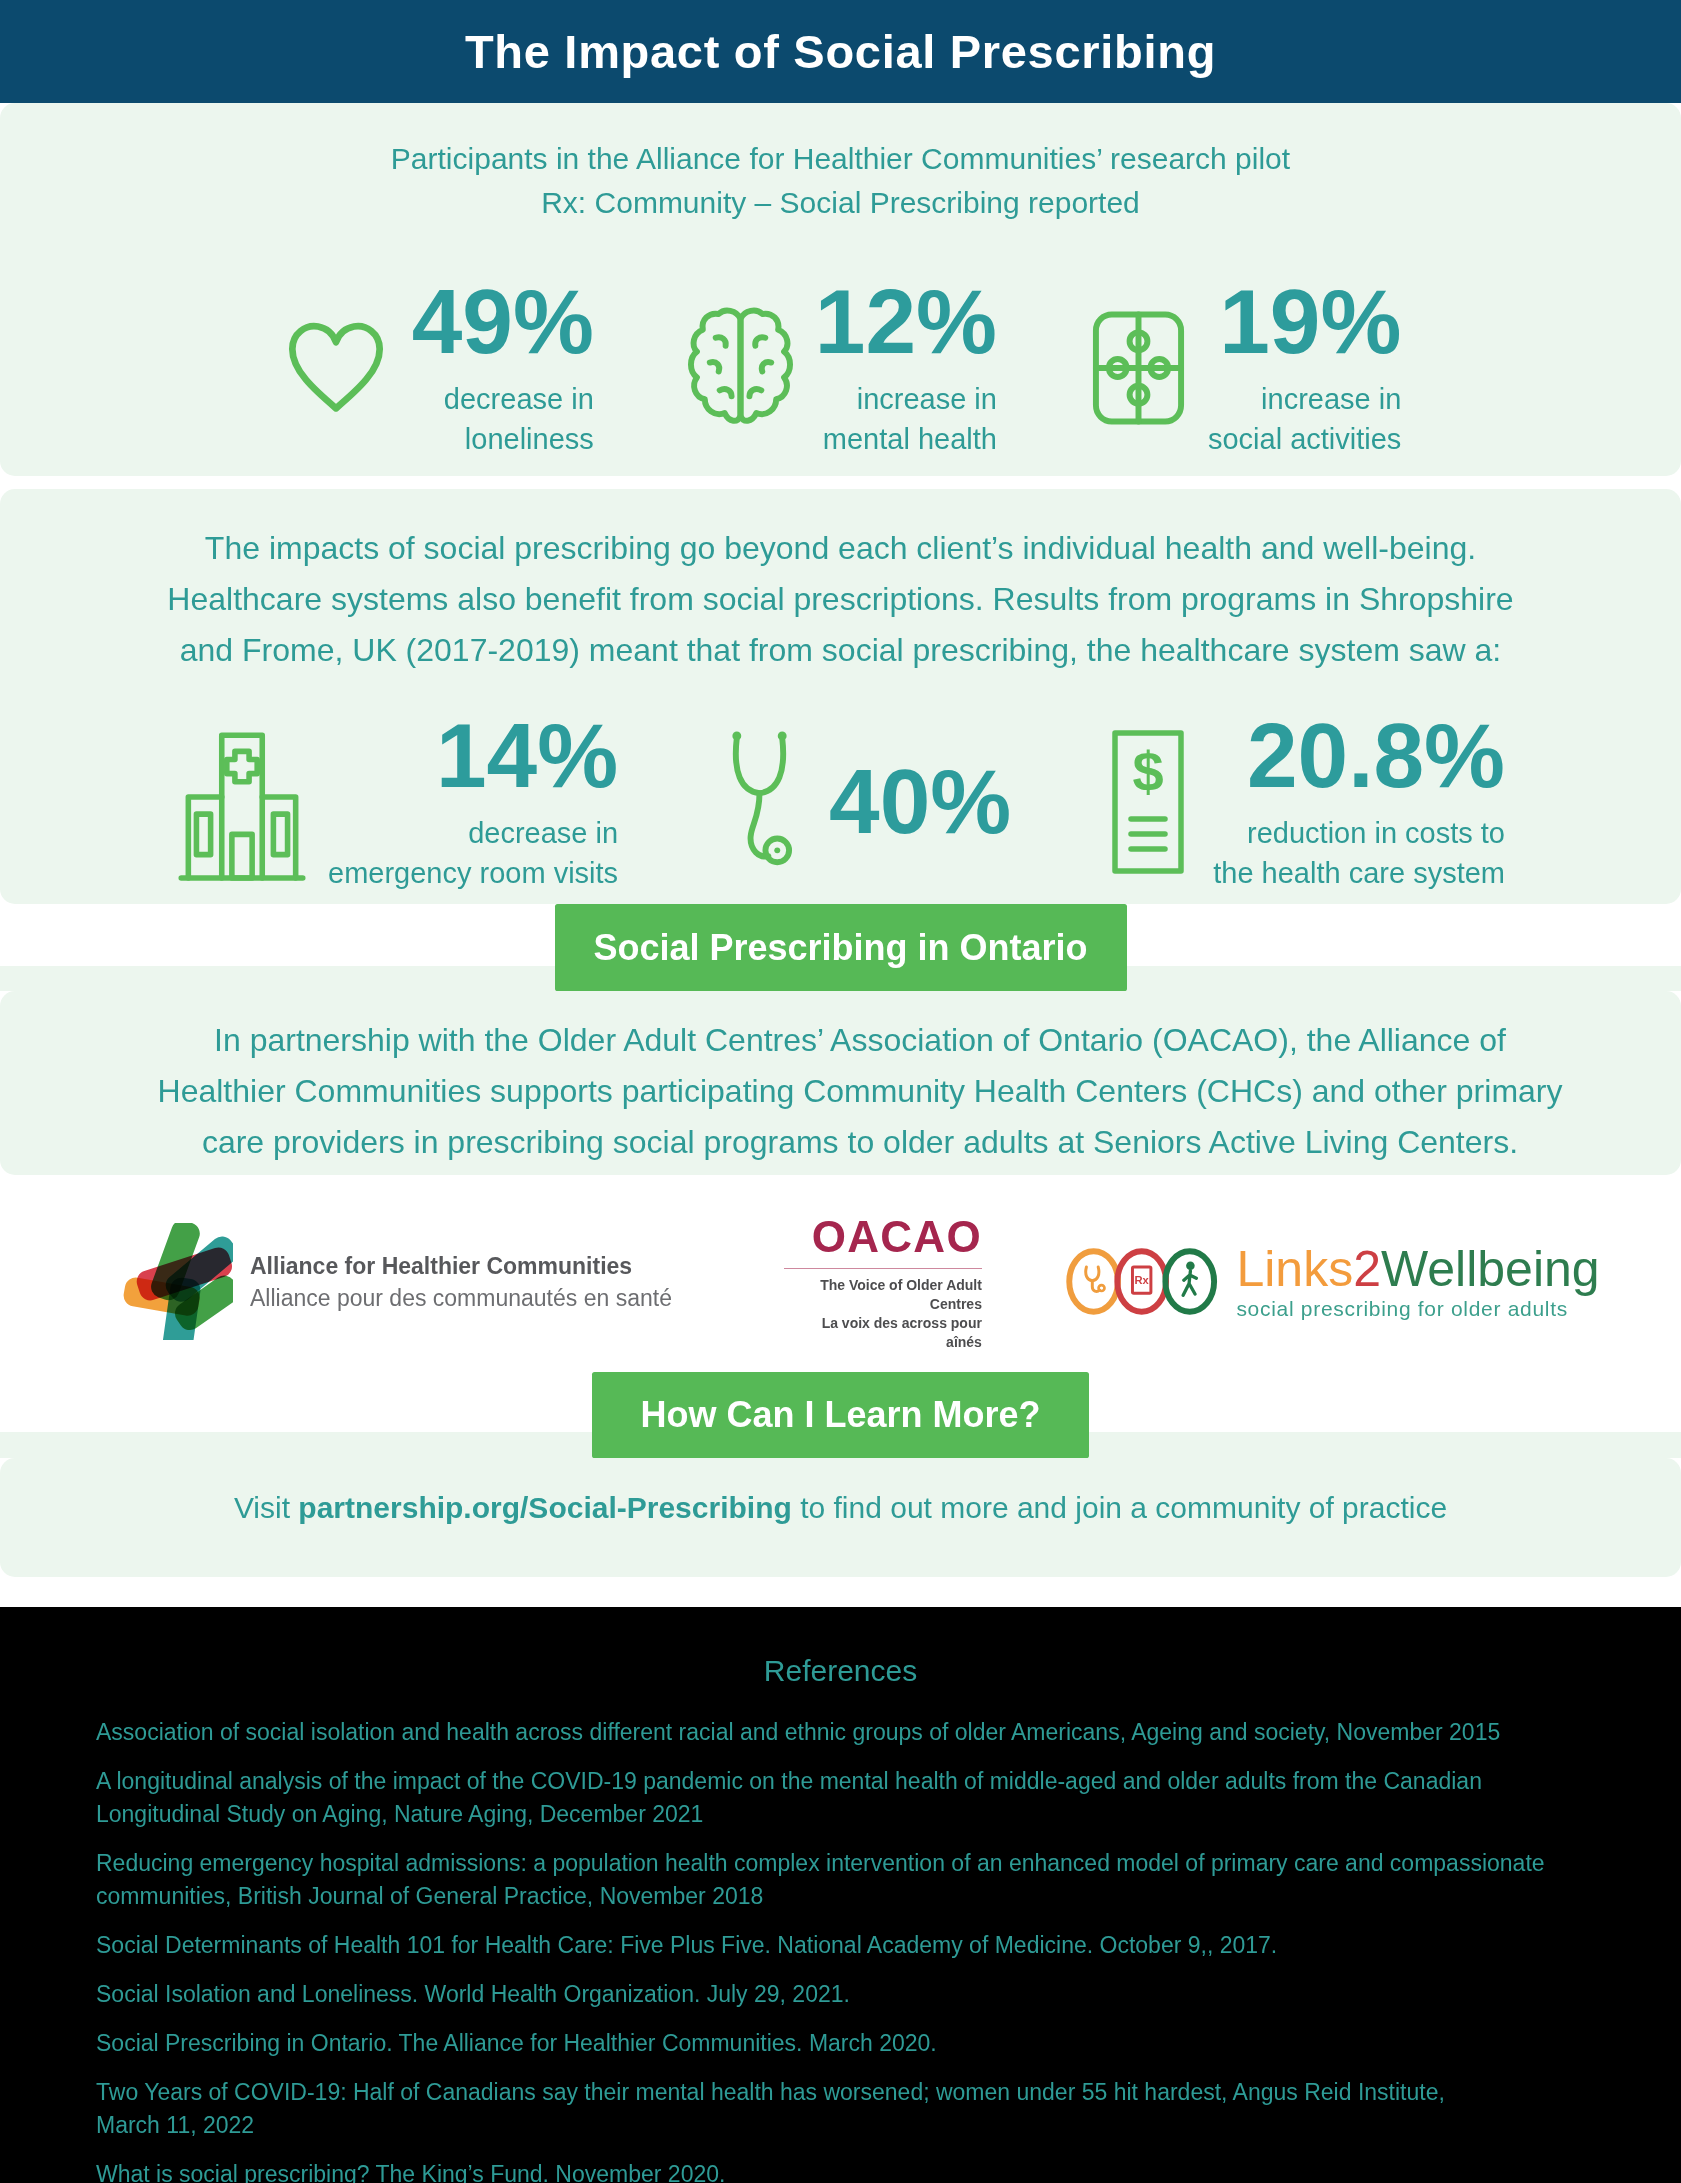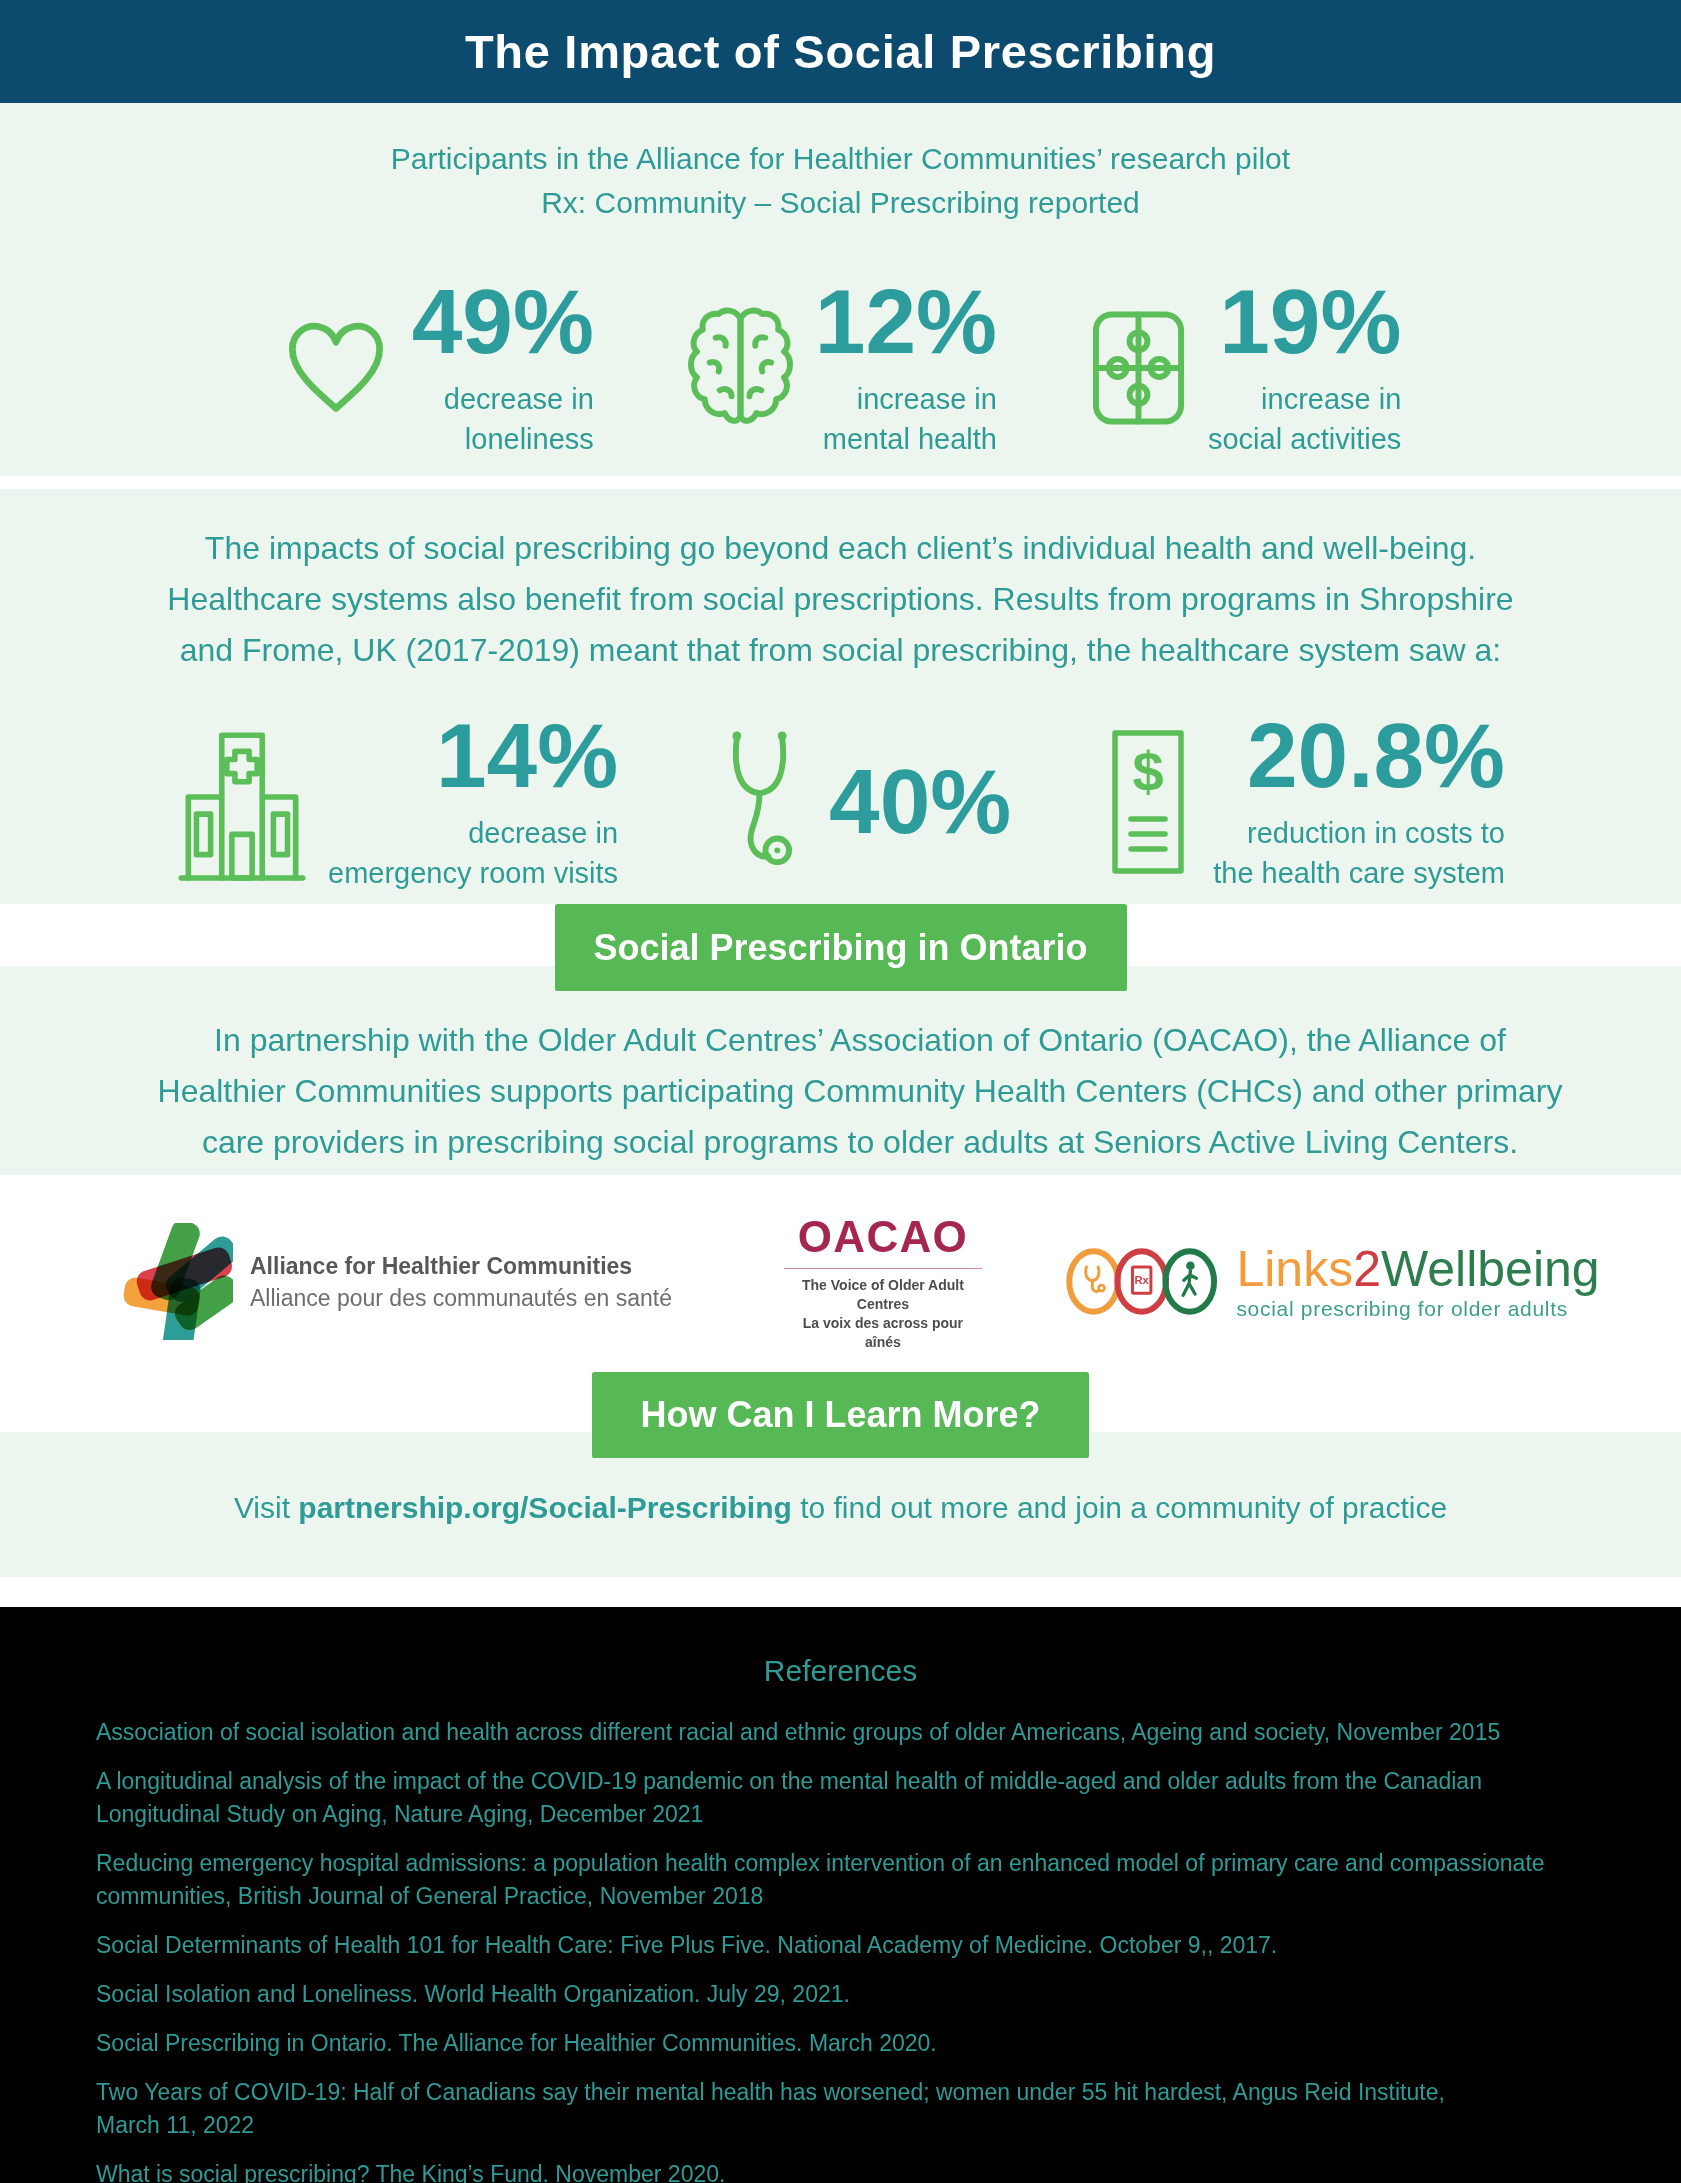--- a/index.html
+++ b/index.html
@@ -5,21 +5,21 @@
   html,body{margin:0;padding:0;background:#ffffff;}
   body{width:1681px;font-family:"Liberation Sans",sans-serif;-webkit-font-smoothing:antialiased;}
   .page{width:1681px;height:2183px;overflow:hidden;position:relative;background:#ffffff;}
   *{box-sizing:border-box;}
 
   
   .header{height:103px;background:#0c4a6e;display:flex;align-items:center;justify-content:center;}
   .header h1{margin:0;color:#ffffff;font-size:47px;font-weight:bold;letter-spacing:0.7px;}
 
   
-  .sec{background:#ecf6ee;text-align:center;}
+  .sec{background:#ecf6ee;text-align:center;border-radius:15px;}
   .secA{height:373px;}
   .gap{height:13px;background:#ffffff;}
   .secB{height:415px;}
   .secC{height:184px;padding-left:39px;}
   .secD{height:119px;}
   .gap2{height:30px;background:#ffffff;}
 
   .subtitle{margin:0;padding-top:34px;font-size:30px;line-height:44px;color:#2e9b96;white-space:pre-line;}
   .para{margin:0;font-size:32px;line-height:51px;color:#2e9b96;white-space:pre-line;}
   .secB .para{padding-top:34px;}
@@ -40,21 +40,21 @@
   .pill{height:100%;background:#56b956;color:#ffffff;font-weight:bold;font-size:36px;display:flex;align-items:center;justify-content:center;border-radius:2.6px;}
   .pill.p1{width:572px;}
   .pill.p2{width:497px;}
 
   
   .logos{height:197px;background:#ffffff;display:flex;align-items:center;padding-left:122px;padding-top:17px;}
   .logo-alliance{display:flex;align-items:center;}
   .alliance-text{margin-left:17px;}
   .alliance-l1{font-size:23px;font-weight:bold;color:#57585b;line-height:32px;}
   .alliance-l2{font-size:23px;color:#6d6e71;line-height:32px;}
-  .logo-oacao{margin-left:112px;width:198px;text-align:center;}
+  .logo-oacao{margin-left:112px;width:198px;text-align:right;}
   .oacao-name{font-size:44px;font-weight:bold;color:#a5264e;letter-spacing:1.3px;}
   .oacao-divider{height:1.3px;background:#a5264e;opacity:.55;margin:5.3px 0 6.6px;}
   .oacao-line{font-size:14px;font-weight:bold;color:#4d4d4f;line-height:19px;}
   .logo-links{margin-left:82px;display:flex;align-items:center;}
   .links-text{margin-left:14.5px;}
   .links-title{font-size:50px;line-height:1.05;}
   .links-title .lk1{color:#f39c3d;}
   .links-title .lk2{color:#cd3f43;}
   .links-title .lk3{color:#2e7d4f;}
   .links-tagline{font-size:21px;color:#3c9f8c;margin-top:1.3px;letter-spacing:0.7px;}

